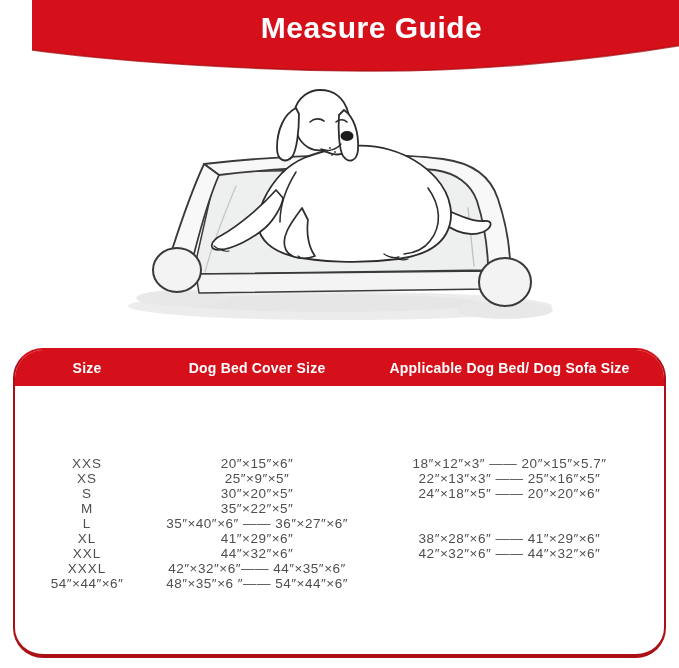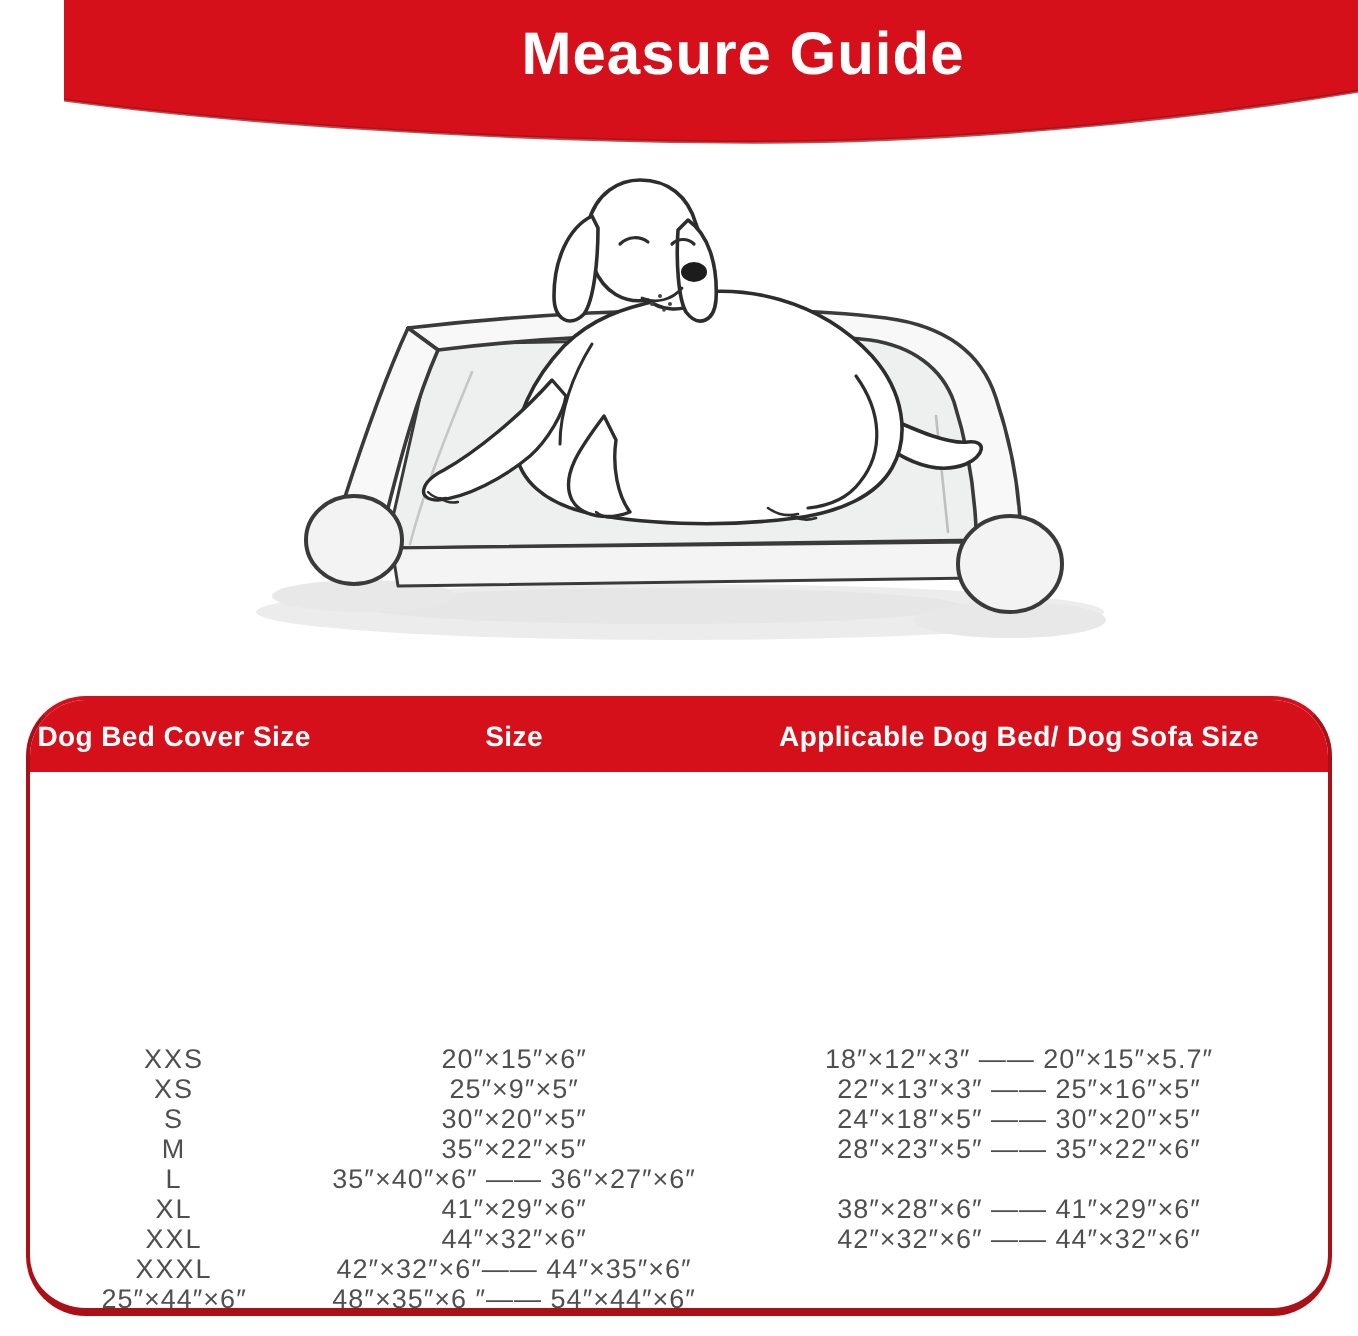--- a/index.html
+++ b/index.html
@@ -22,21 +22,21 @@
     box-sizing:border-box;background:#ffffff;
     border:2px solid #ab1016;border-bottom-width:4px;border-top-color:#d5101a;
     border-radius:30px;overflow:hidden;
   }
   .grid-row{display:grid;grid-template-columns:22.2% 30.2% 47.6%;align-items:center;}
   .tbl-header{
     height:36px;background:#d5101a;color:#ffffff;font-weight:700;font-size:14px;
   }
   .tbl-header .hdr-cell{text-align:center;letter-spacing:.2px;}
   .tbl-body{
-    display:flex;flex-direction:column;justify-content:flex-end;
+    display:flex;flex-direction:column;justify-content:center;
     height:calc(100% - 36px);padding:3px 0 4px;
   }
   .tbl-body .grid-row{flex:0 0 auto;}
   .cell{
     text-align:center;color:#4f4f4f;font-size:13.5px;letter-spacing:.5px;
     white-space:nowrap;
   }
   .cell.size-cell{letter-spacing:1px;}
 </style>
 </head>
@@ -122,63 +122,62 @@
         <circle cx="330" cy="88" r="1" fill="#444" stroke="none"></circle>
         <circle cx="335" cy="92" r="1" fill="#444" stroke="none"></circle>
         <circle cx="326" cy="92" r="1" fill="#444" stroke="none"></circle>
         <circle cx="332" cy="95" r="0.9" fill="#444" stroke="none"></circle>
       </g>
     </svg>
   </div>
 
   <div class="size-table">
     <div class="grid-row tbl-header">
+      <div class="hdr-cell">Size</div>
       <div class="hdr-cell">Dog Bed Cover Size</div>
-      <div class="hdr-cell">Size</div>
       <div class="hdr-cell">Applicable Dog Bed/ Dog Sofa Size</div>
     </div>
     <div class="tbl-body">
       <div class="grid-row">
         <div class="cell size-cell">XXS</div>
         <div class="cell">20″×15″×6″</div>
         <div class="cell">18″×12″×3″ —— 20″×15″×5.7″</div>
       </div>
       <div class="grid-row">
         <div class="cell size-cell">XS</div>
         <div class="cell">25″×9″×5″</div>
         <div class="cell">22″×13″×3″ —— 25″×16″×5″</div>
       </div>
       <div class="grid-row">
         <div class="cell size-cell">S</div>
         <div class="cell">30″×20″×5″</div>
-        <div class="cell">24″×18″×5″ —— 30″×20″×5″</div>
+        <div class="cell">24″×18″×5″ —— 20″×20″×6″</div>
       </div>
       <div class="grid-row">
         <div class="cell size-cell">M</div>
         <div class="cell">35″×22″×5″</div>
-        <div class="cell">28″×23″×5″ —— 35″×22″×6″</div>
       </div>
       <div class="grid-row">
         <div class="cell size-cell">L</div>
         <div class="cell">35″×40″×6″ —— 36″×27″×6″</div>
       </div>
       <div class="grid-row">
         <div class="cell size-cell">XL</div>
         <div class="cell">41″×29″×6″</div>
         <div class="cell">38″×28″×6″ —— 41″×29″×6″</div>
       </div>
       <div class="grid-row">
         <div class="cell size-cell">XXL</div>
         <div class="cell">44″×32″×6″</div>
         <div class="cell">42″×32″×6″ —— 44″×32″×6″</div>
       </div>
       <div class="grid-row">
         <div class="cell size-cell">XXXL</div>
         <div class="cell">42″×32″×6″—— 44″×35″×6″</div>
       </div>
       <div class="grid-row">
-        <div class="cell">25″×44″×6″</div>
+        <div class="cell">54″×44″×6″</div>
         <div class="cell">48″×35″×6 ″—— 54″×44″×6″</div>
       </div>
     </div>
   </div>
 
 </div>
 
 </body></html>

